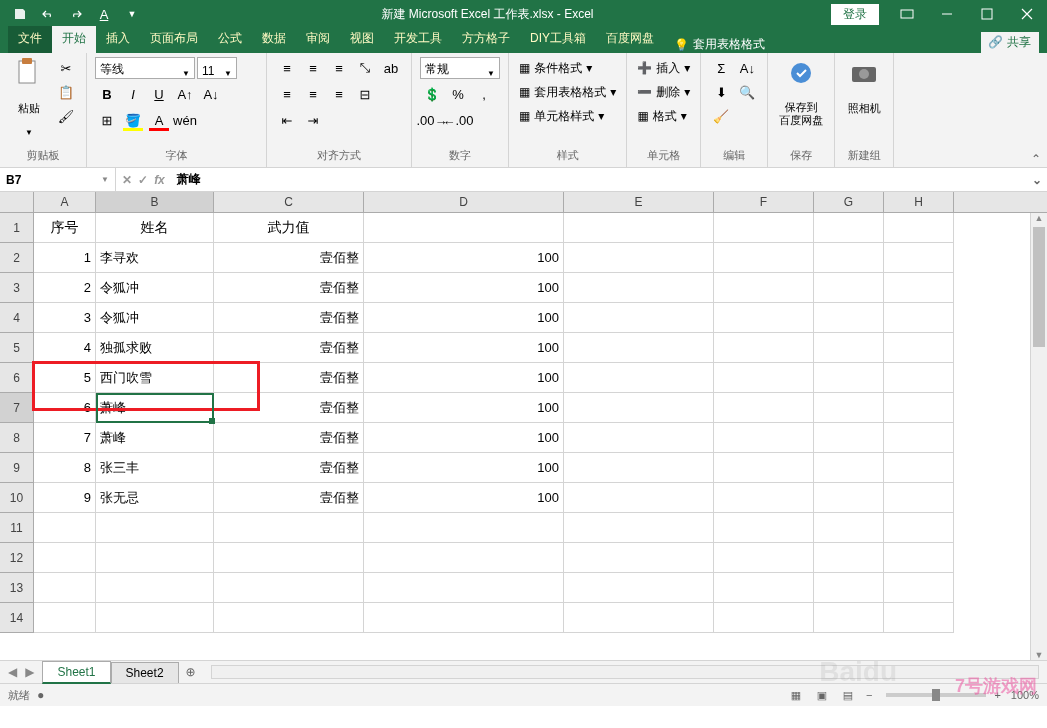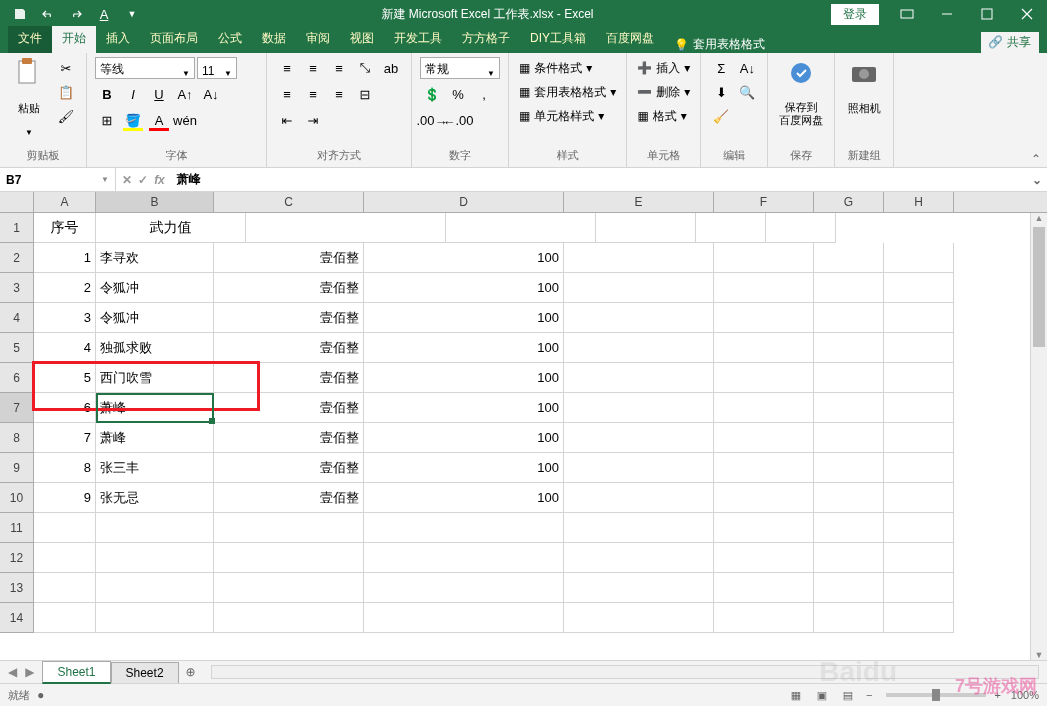--- a/index.html
+++ b/index.html
@@ -366,20 +366,21 @@
         <div class="row-h">9</div>
         <div class="row-h">10</div>
         <div class="row-h">11</div>
         <div class="row-h">12</div>
         <div class="row-h">13</div>
         <div class="row-h">14</div>
       </div>
     <div class="cells" id="cells">
         <div class="cell-row header-row">
           <div class="cell center" style="width: 62px;">序号</div>
+          <div class="cell center" style="width: 118px;">姓名</div>
           <div class="cell center" style="width: 150px;">武力值</div>
           <div class="cell " style="width: 200px;"></div>
           <div class="cell " style="width: 150px;"></div>
           <div class="cell " style="width: 100px;"></div>
           <div class="cell " style="width: 70px;"></div>
           <div class="cell " style="width: 70px;"></div>
         </div>
 
       <div class="cell-row ">
           <div class="cell right" style="width: 62px;">1</div>

